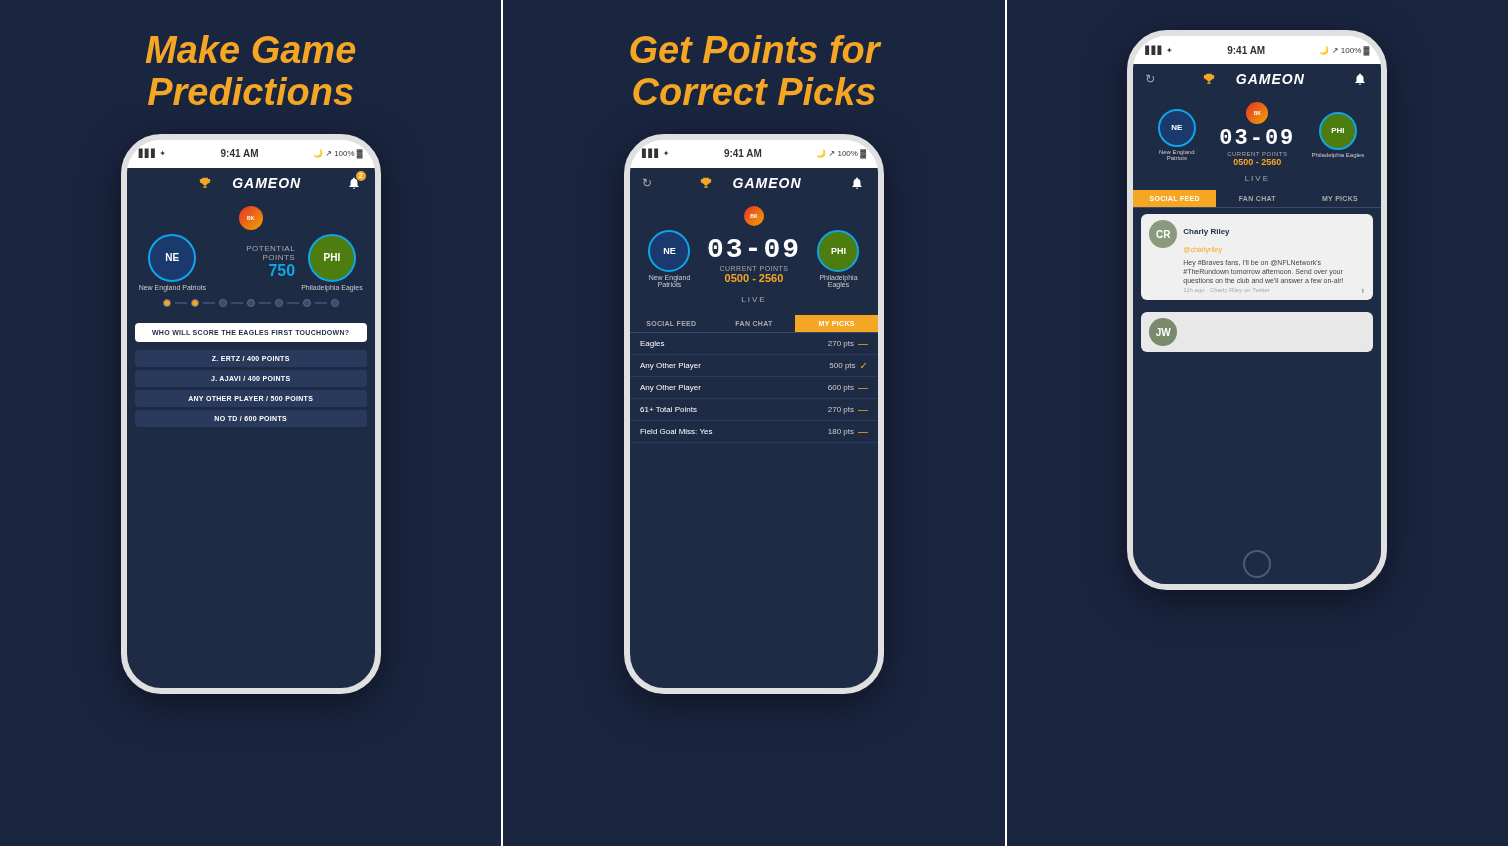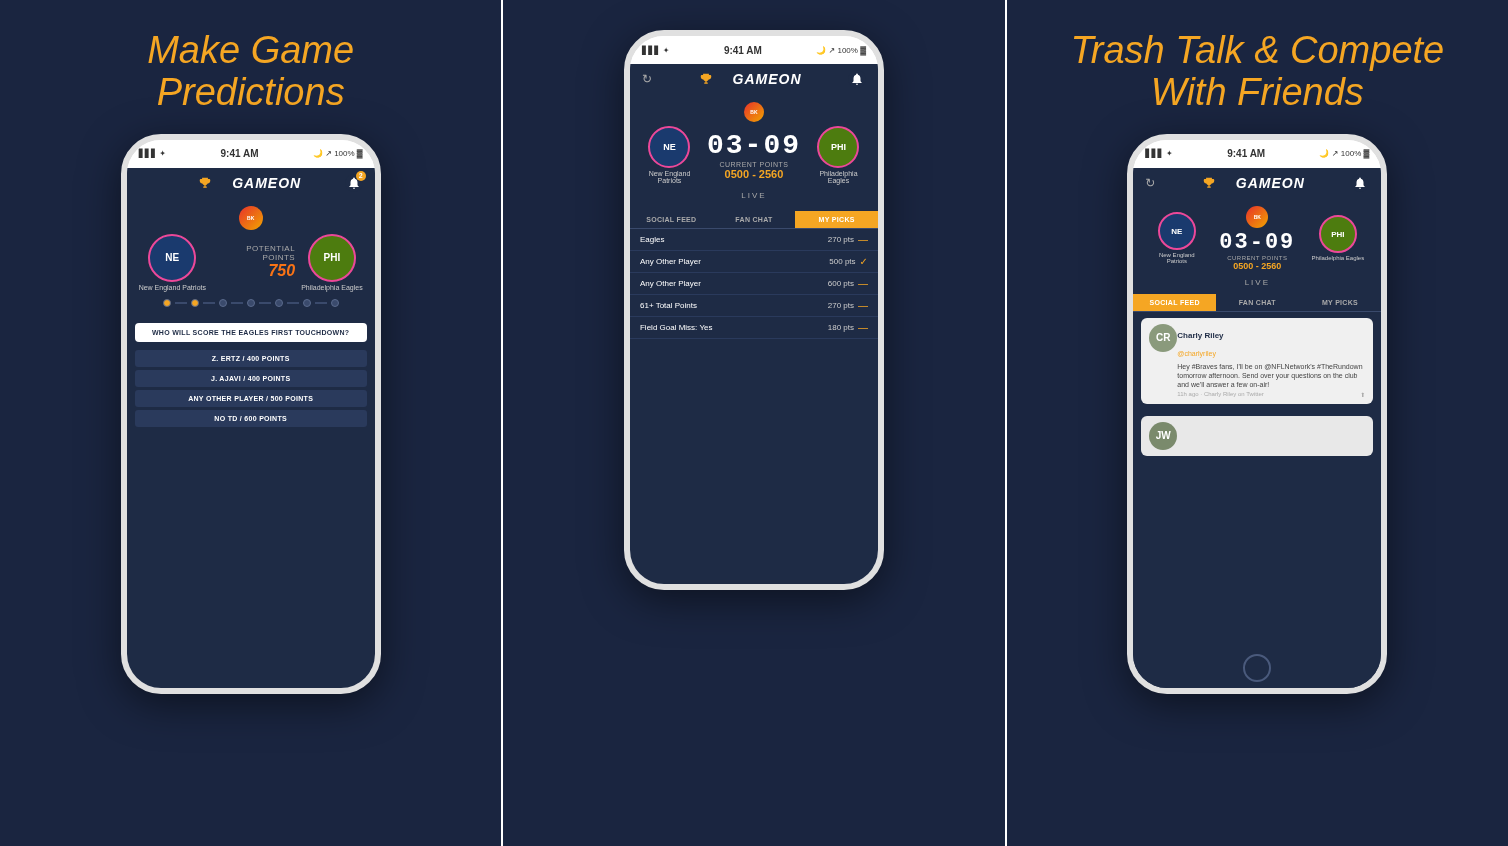--- a/index.html
+++ b/index.html
@@ -19,21 +19,21 @@
       padding: 30px 20px 20px;
       position: relative;
     }
 
     .panel-1 { background: #1a2540; }
     .panel-2 { background: #1a2540; border-left: 2px solid #fff; border-right: 2px solid #fff; }
     .panel-3 { background: #1a2540; }
 
     .panel-title {
       font-size: 38px;
-      font-weight: 400;
+      font-weight: 700;
       color: #f5a623;
       text-align: center;
       line-height: 1.1;
       margin-bottom: 20px;
       font-style: italic;
     }
 
     
     .phone-mockup {
       background: #fff;
@@ -151,21 +151,21 @@
       justify-content: space-between;
       width: 100%;
       margin-bottom: 4px;
     }
 
     .team-badge {
       width: 48px;
       height: 48px;
       border-radius: 50%;
       background: #2a3a5c;
-      border: 2px solid #ec4899;
+      border: 2px solid #0ea5e9;
       display: flex;
       align-items: center;
       justify-content: center;
       font-size: 10px;
       font-weight: 900;
       color: #fff;
       text-align: center;
     }
 
     .team-badge.ne { background: #1a3a6e; color: #fff; }
@@ -180,22 +180,21 @@
     .potential-label {
       font-size: 8px;
       color: #aaa;
       letter-spacing: 0.5px;
       text-transform: uppercase;
     }
 
     .potential-points {
       font-size: 16px;
       font-weight: 900;
-      color: #f97316;
-      font-style: italic;
+      color: #0ea5e9;
     }
 
     .team-name-small {
       font-size: 7px;
       color: #ccc;
       text-align: center;
       margin-top: 2px;
     }
 
     
@@ -350,20 +349,21 @@
       display: flex;
       flex-direction: column;
     }
 
     .chat-message {
       background: #f0f0f0;
       margin: 6px 8px;
       border-radius: 6px;
       padding: 6px 8px;
       display: flex;
+      gap: 6px;
     }
 
     .avatar-circle {
       width: 28px;
       height: 28px;
       border-radius: 50%;
       background: #7a8a9c;
       flex-shrink: 0;
       overflow: hidden;
       display: flex;
@@ -534,20 +534,21 @@
         <div class="answer-btn">Z. ERTZ / 400 POINTS</div>
         <div class="answer-btn">J. AJAVI / 400 POINTS</div>
         <div class="answer-btn">ANY OTHER PLAYER / 500 POINTS</div>
         <div class="answer-btn">NO TD / 600 POINTS</div>
       </div>
     </div>
   </div>
 </div>
 
 <div class="panel panel-2">
+  <div class="panel-title">Get Points for<br>Correct Picks</div>
 
   <div class="phone-mockup">
     <div class="phone-top-bar">
       <span class="signal">▋▋▋ ✦</span>
       <span class="time">9:41 AM</span>
       <span class="battery">🌙 ↗ 100% ▓</span>
     </div>
 
     <div class="phone-screen">
 
@@ -633,21 +634,20 @@
             <span>180 pts</span>
             <span class="dash-mark">—</span>
           </span>
         </div>
       </div>
     </div>
   </div>
 </div>
 
 <div class="panel panel-3">
-  <div class="panel-title">Trash Talk &amp; Compete<br>With Friends</div>
 
   <div class="phone-mockup">
     <div class="phone-top-bar">
       <span class="signal">▋▋▋ ✦</span>
       <span class="time">9:41 AM</span>
       <span class="battery">🌙 ↗ 100% ▓</span>
     </div>
 
     <div class="phone-screen">
 

